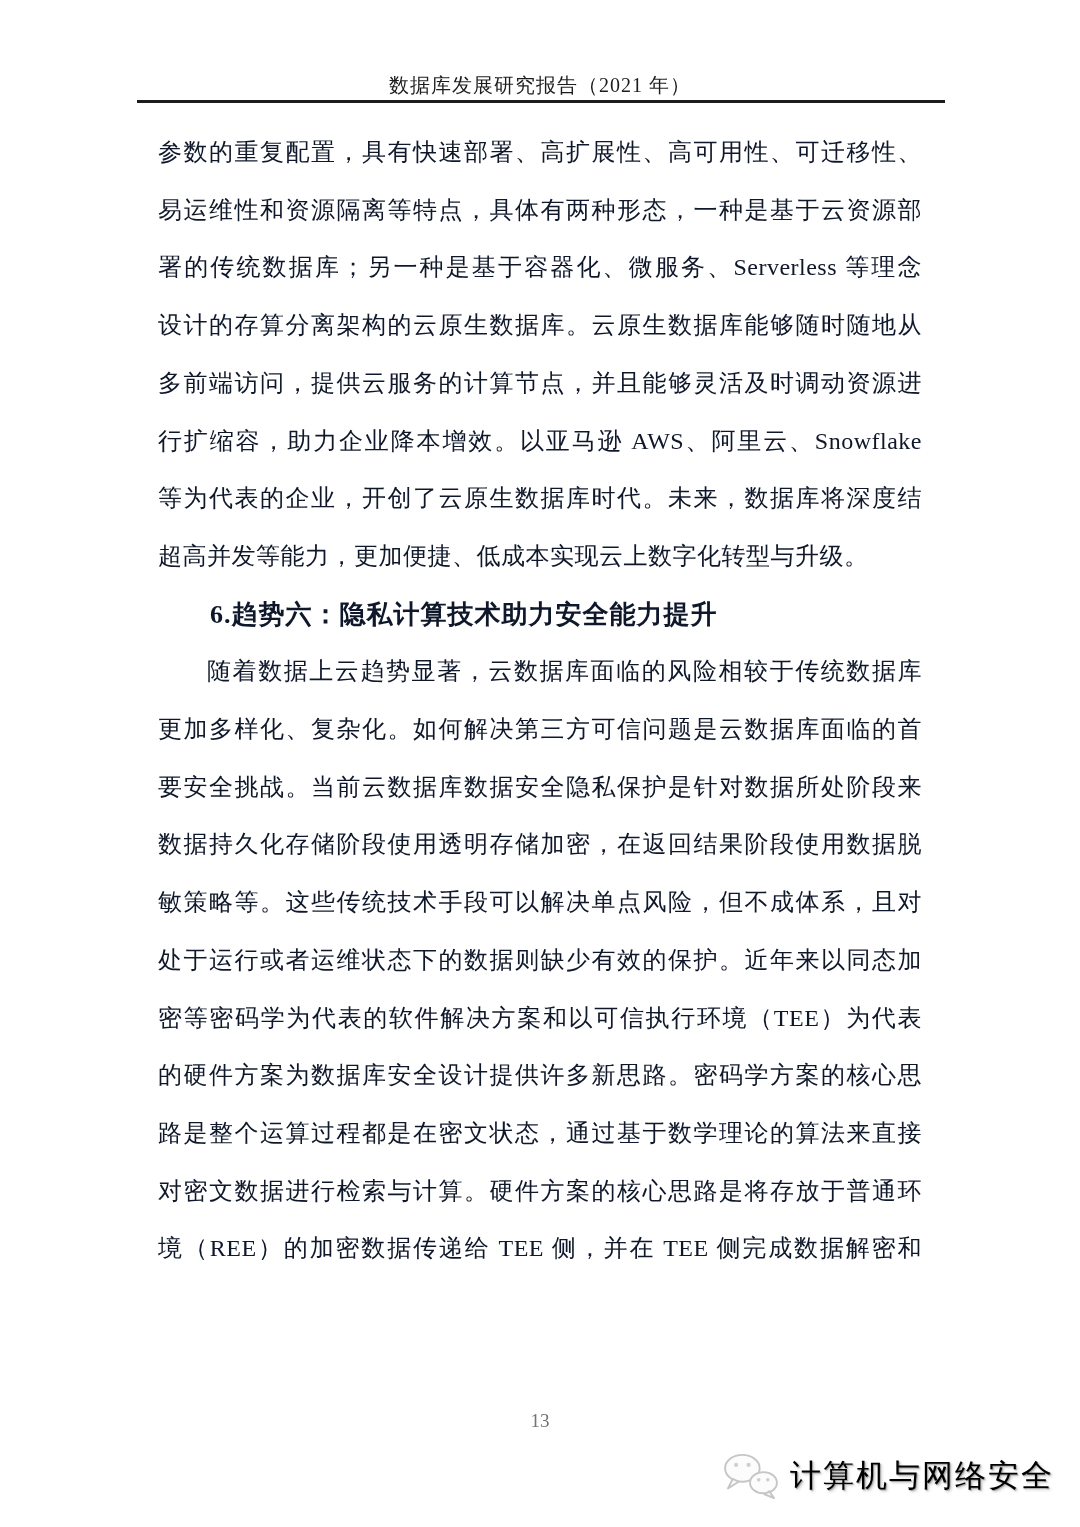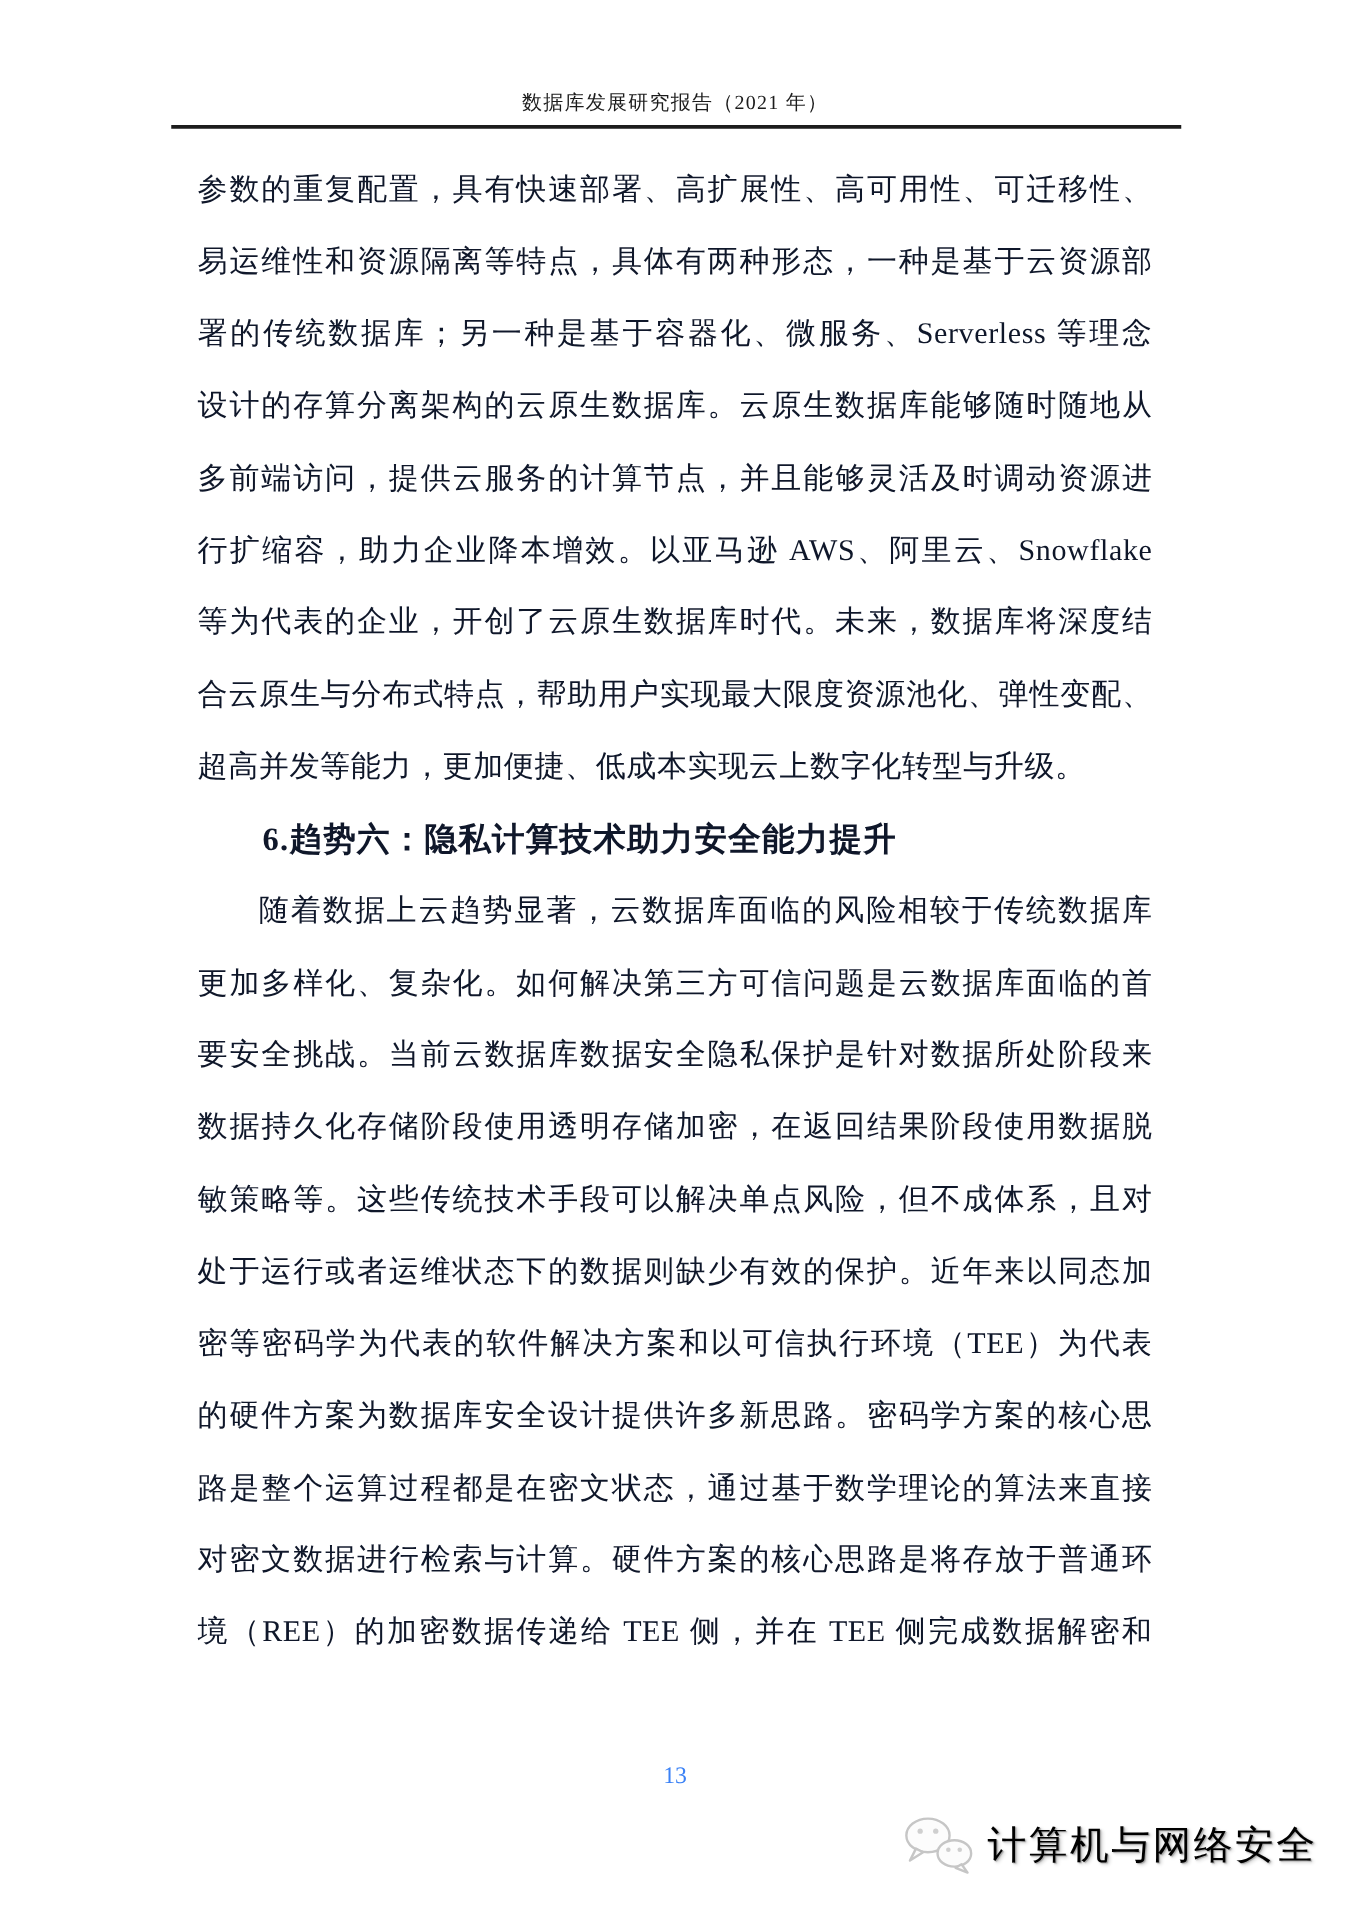--- a/index.html
+++ b/index.html
@@ -13,21 +13,21 @@
     color: #1c1c1c;
   }
 
   
   .header-title {
     position: absolute;
     top: 72px;
     left: 0;
     width: 100%;
     text-align: center;
-    font-size: 16px;
+    font-size: 20px;
     letter-spacing: 1px;
     color: #1c1c1c;
   }
   .header-rule {
     position: absolute;
     top: 100px;
     left: 137px;
     width: 808px;
     height: 3px;
     background: #1c1c1c;
@@ -68,21 +68,21 @@
   }
 
   
   .page-number {
     position: absolute;
     top: 1410px;
     left: 0;
     width: 100%;
     text-align: center;
     font-size: 19px;
-    color: #3b82f6;
+    color: #737373;
   }
 
   
   .watermark {
     position: absolute;
     top: 1452px;
     right: 26px;
     display: flex;
     align-items: center;
     gap: 10px;
@@ -106,21 +106,20 @@
   <div class="header-rule"></div>
 
   <main class="doc-body">
     <p class="line">参数的重复配置，具有快速部署、高扩展性、高可用性、可迁移性、</p>
     <p class="line">易运维性和资源隔离等特点，具体有两种形态，一种是基于云资源部</p>
     <p class="line">署的传统数据库；另一种是基于容器化、微服务、Serverless 等理念</p>
     <p class="line">设计的存算分离架构的云原生数据库。云原生数据库能够随时随地从</p>
     <p class="line">多前端访问，提供云服务的计算节点，并且能够灵活及时调动资源进</p>
     <p class="line">行扩缩容，助力企业降本增效。以亚马逊 AWS、阿里云、Snowflake</p>
     <p class="line">等为代表的企业，开创了云原生数据库时代。未来，数据库将深度结</p>
-    <p class="line">合云原生与分布式特点，帮助用户实现最大限度资源池化、弹性变配、</p>
     <p class="line para-last">超高并发等能力，更加便捷、低成本实现云上数字化转型与升级。</p>
 
     <h2 class="section-heading">6.趋势六：隐私计算技术助力安全能力提升</h2>
 
     <p class="line indent">随着数据上云趋势显著，云数据库面临的风险相较于传统数据库</p>
     <p class="line">更加多样化、复杂化。如何解决第三方可信问题是云数据库面临的首</p>
     <p class="line">要安全挑战。当前云数据库数据安全隐私保护是针对数据所处阶段来</p>
     <p class="line">数据持久化存储阶段使用透明存储加密，在返回结果阶段使用数据脱</p>
     <p class="line">敏策略等。这些传统技术手段可以解决单点风险，但不成体系，且对</p>
     <p class="line">处于运行或者运维状态下的数据则缺少有效的保护。近年来以同态加</p>

